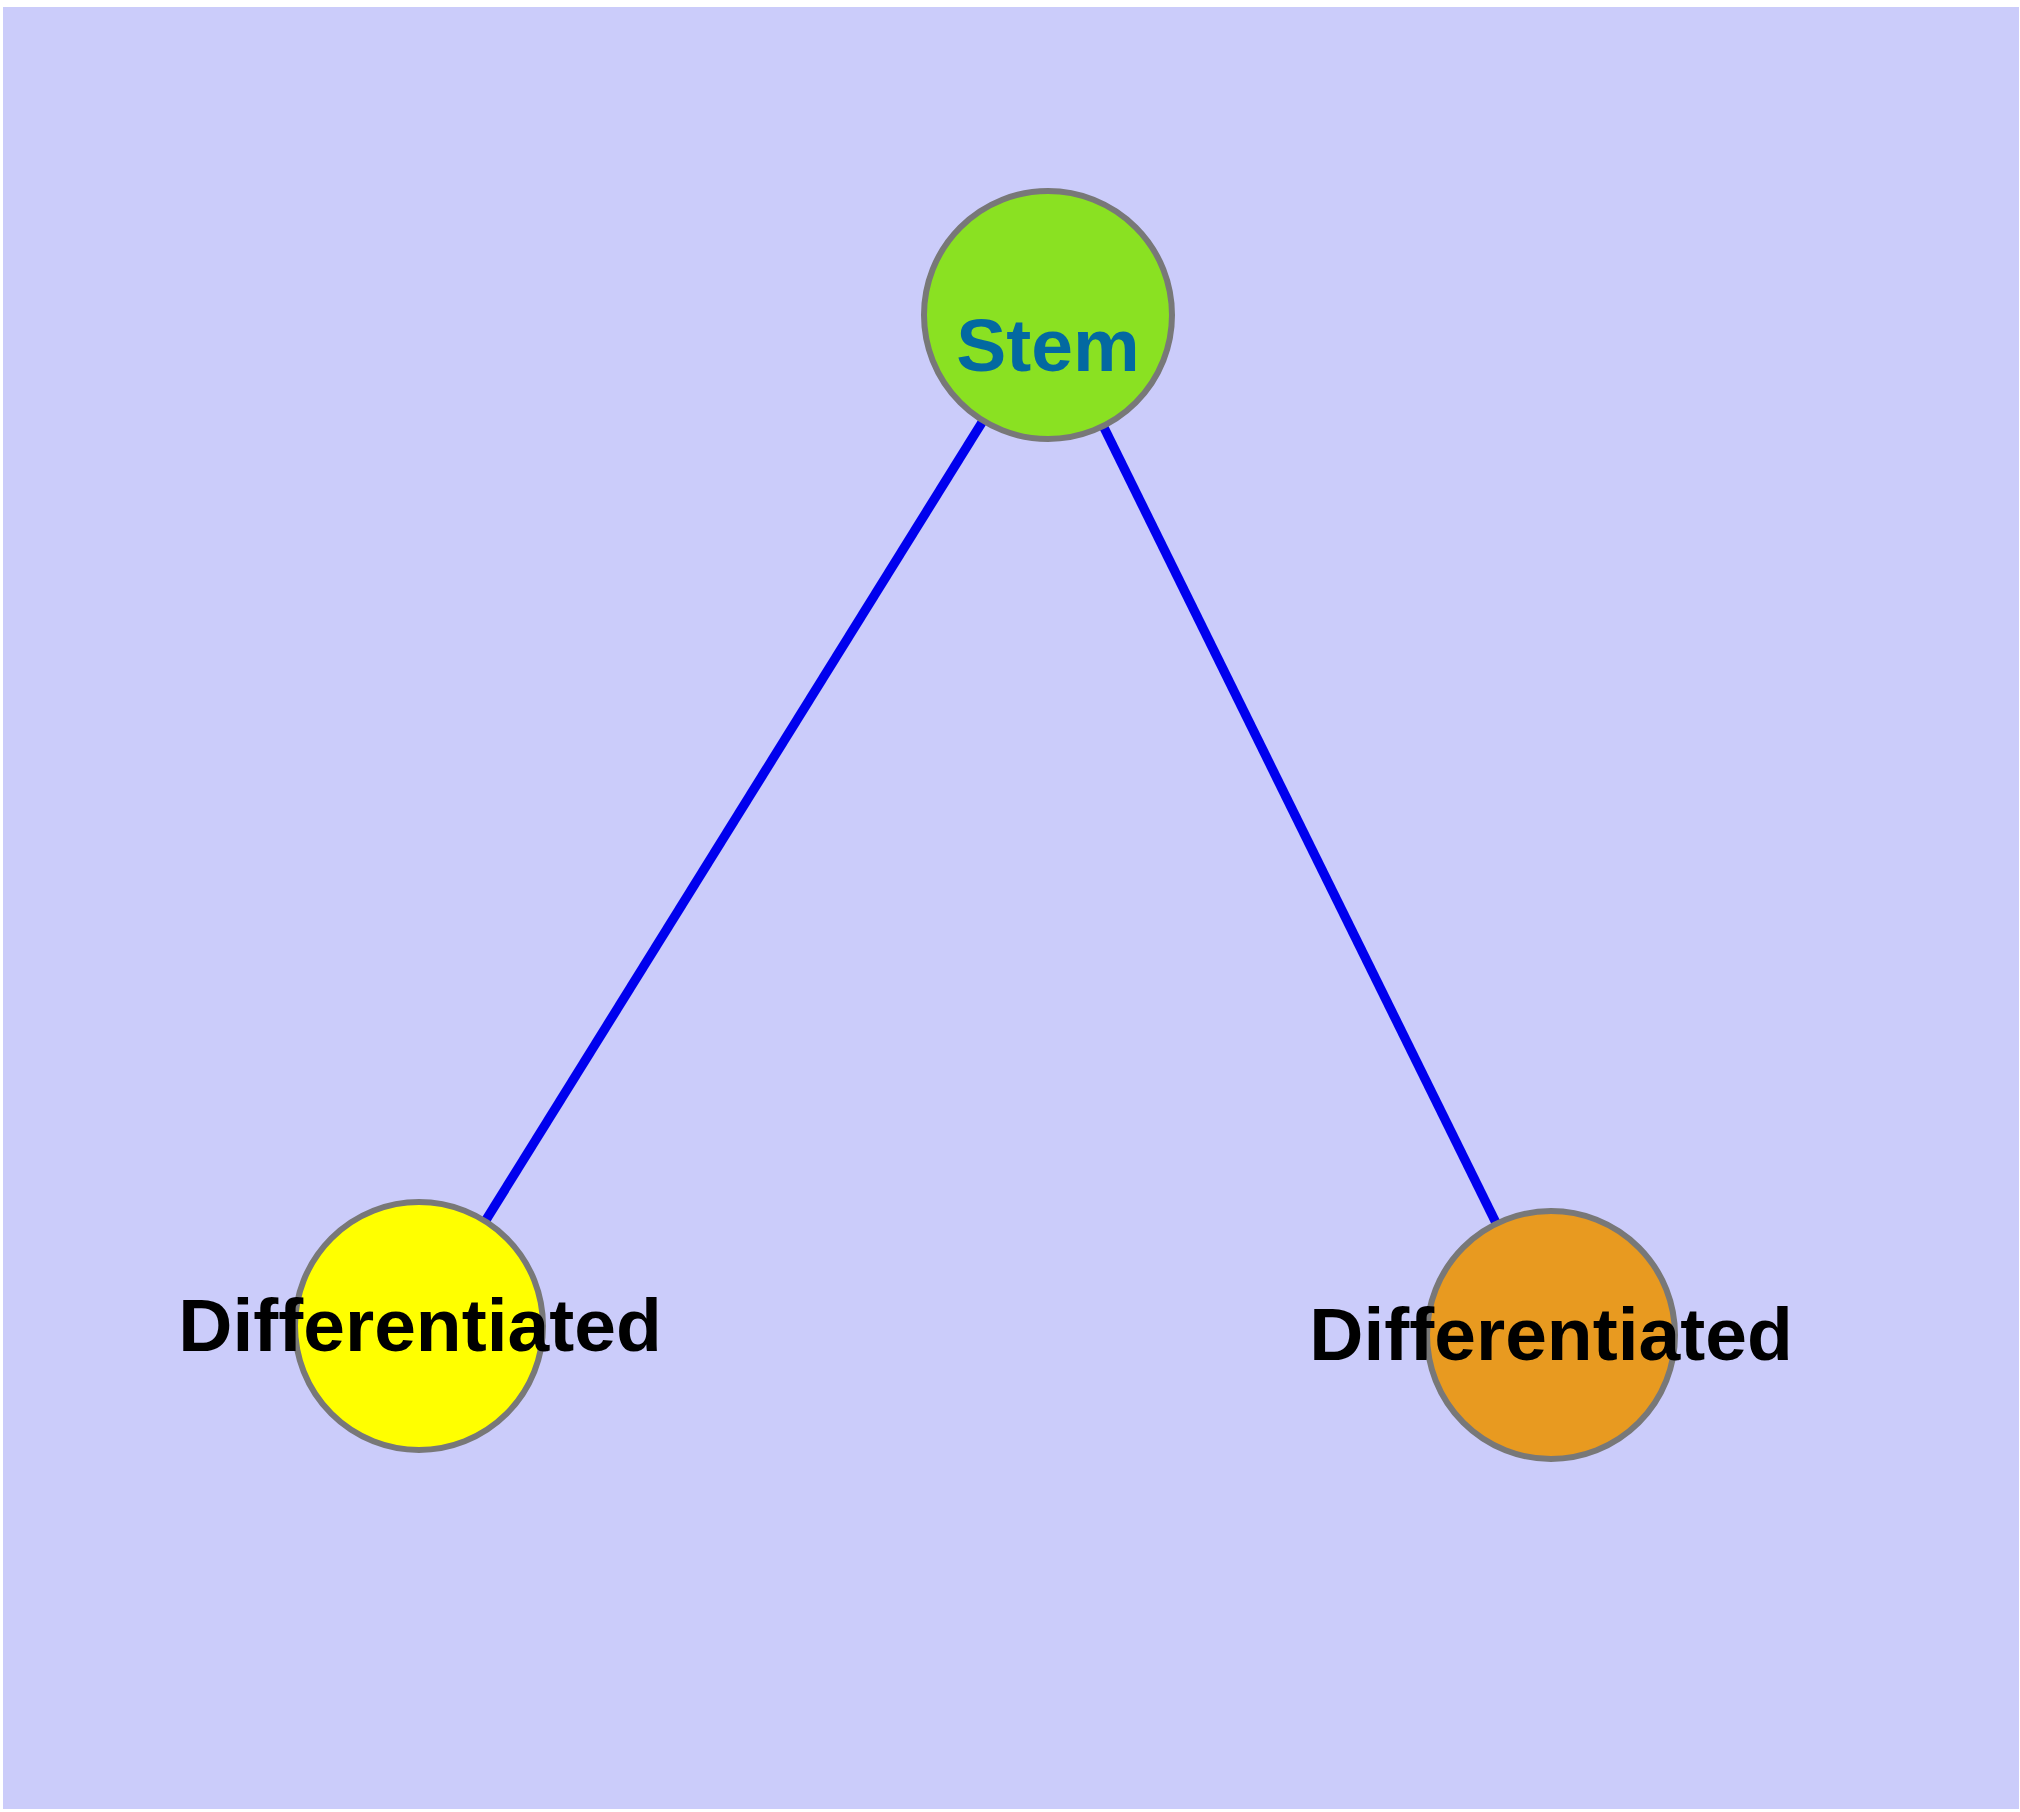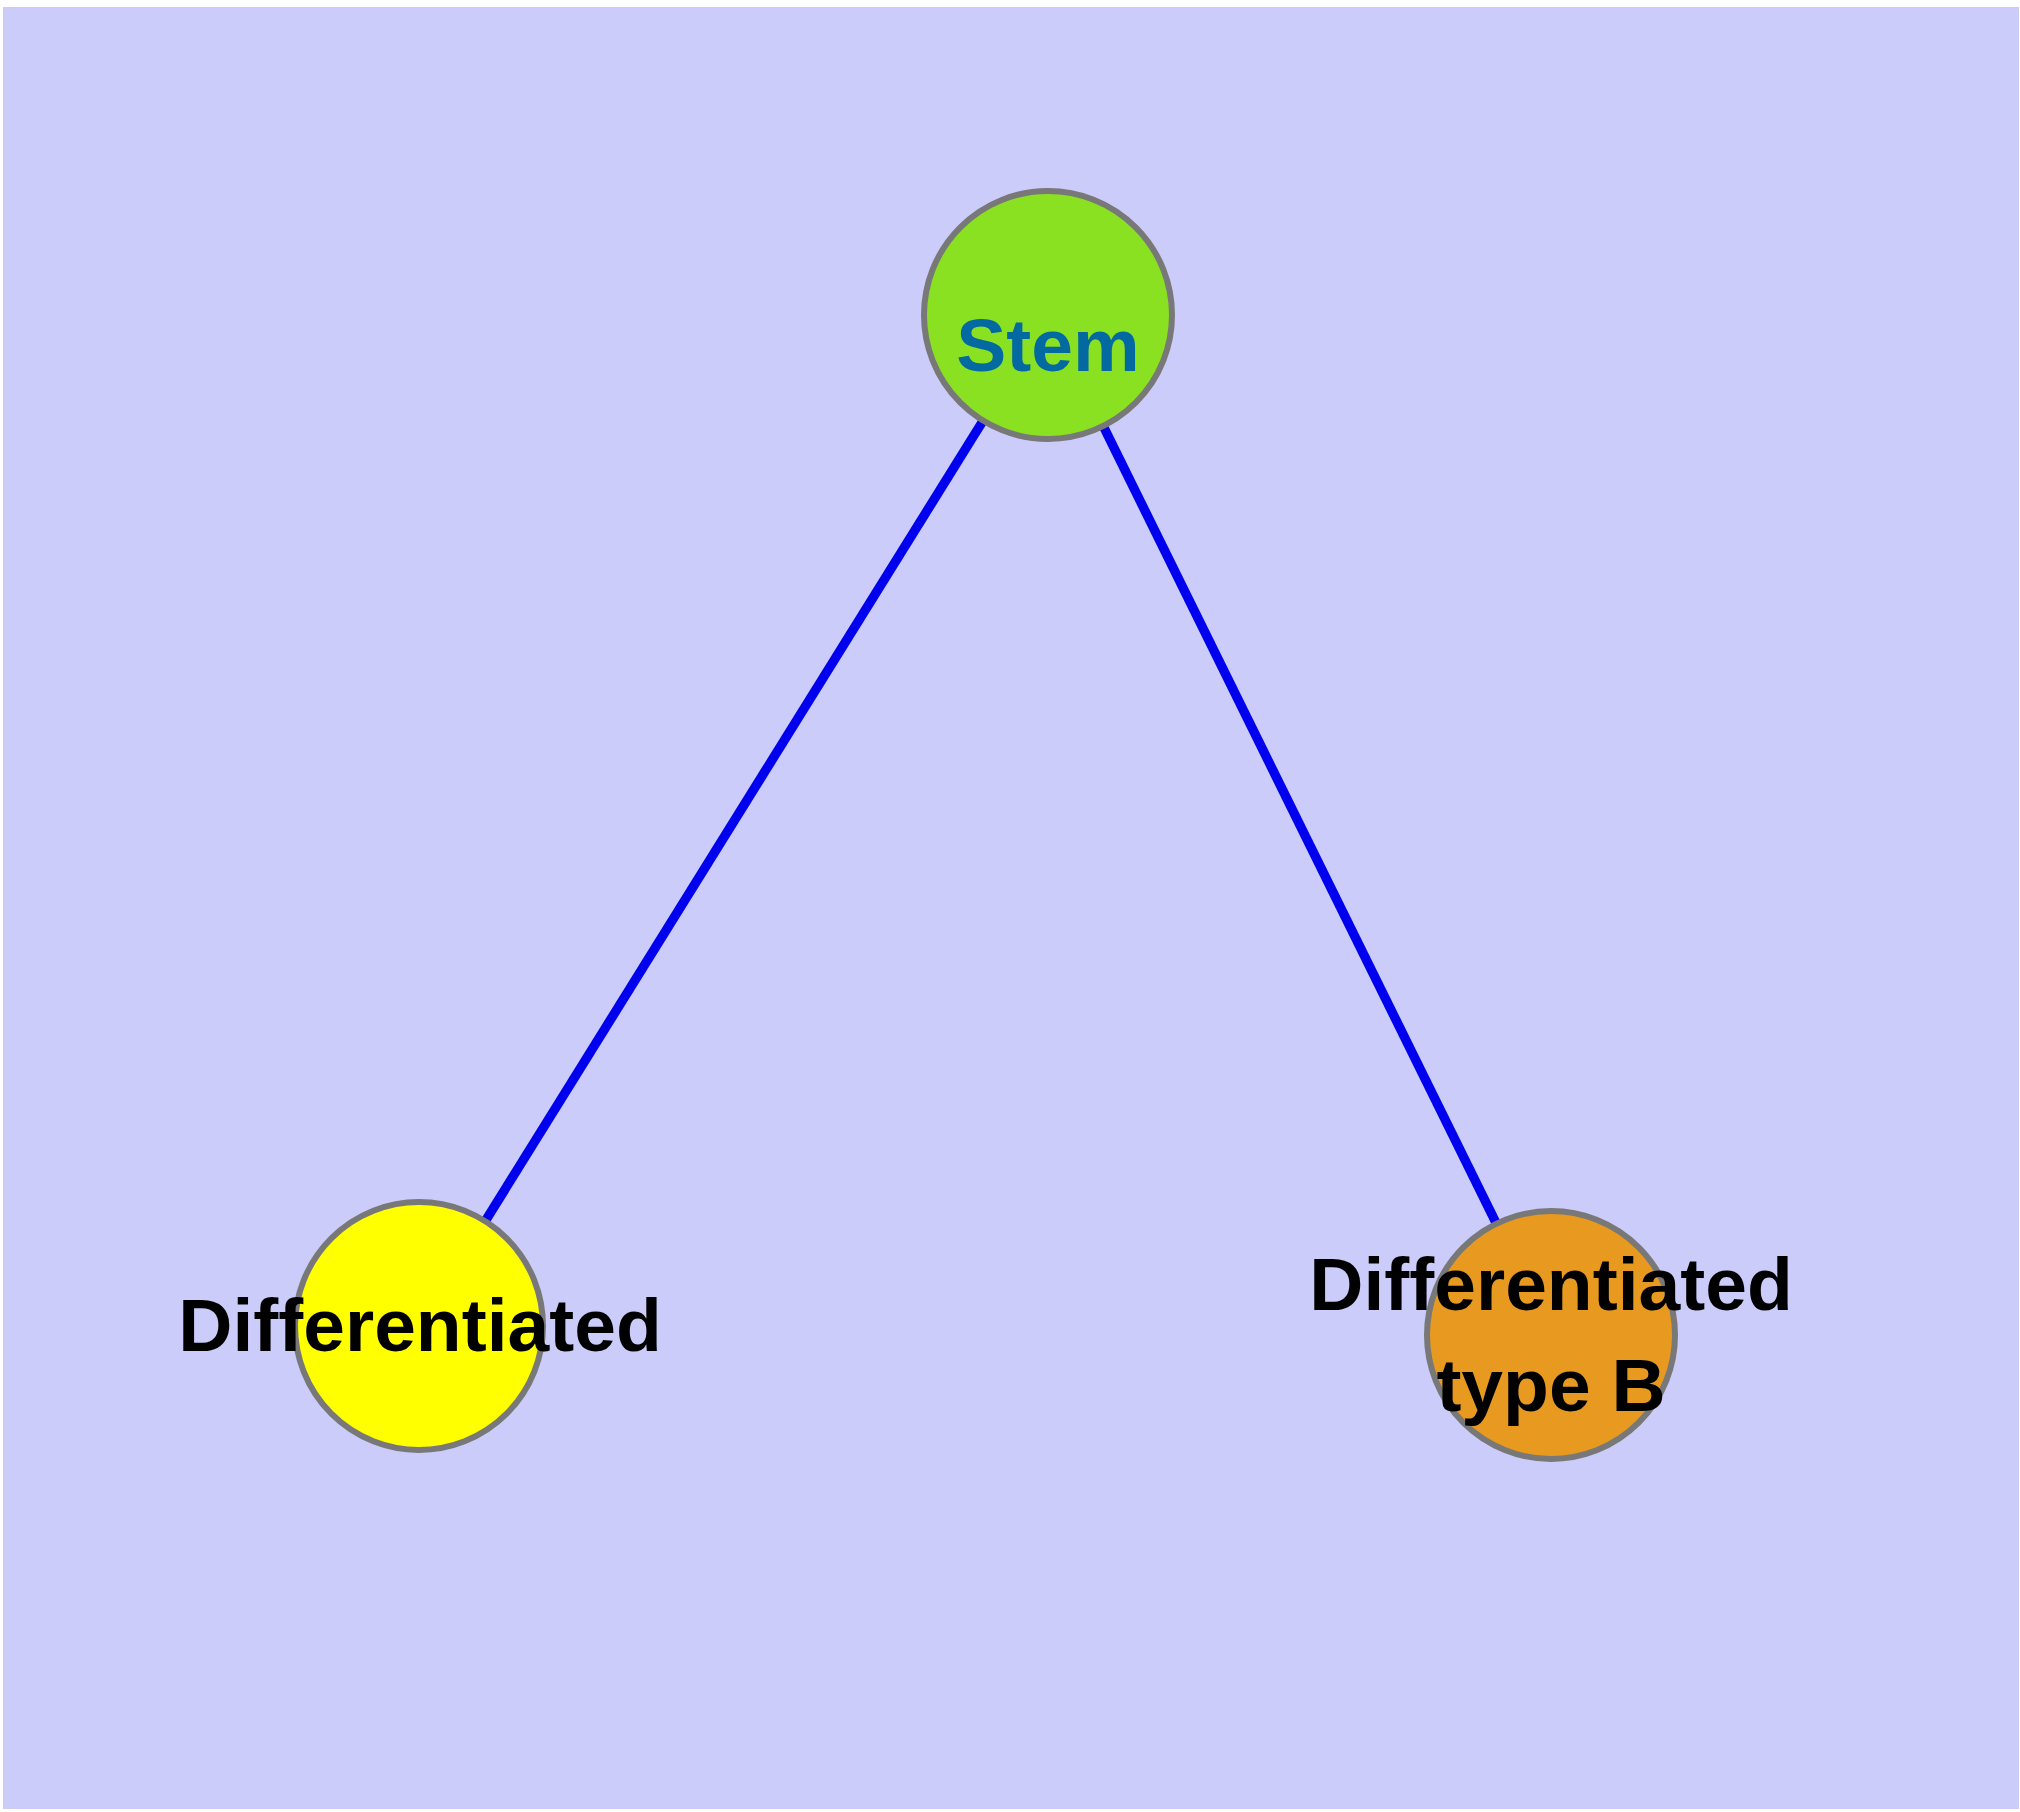--- a/index.html
+++ b/index.html
@@ -70,17 +70,16 @@
   </div>
 
   <div class="node-circle" style="left: 292px; top: 1199px; width: 254px; height: 254px; background-color: rgb(255, 255, 0); border-color: rgb(120, 120, 120); border-width: 6px;"></div>
   <div class="node-label" style="left: 420px; top: 1326px; color: rgb(0, 0, 0);">
     <span>Differentiated</span>
   </div>
 
   <div class="node-circle" style="left: 1424px; top: 1208px; width: 254px; height: 254px; background-color: rgb(232, 154, 32); border-color: rgb(120, 120, 120); border-width: 6px;"></div>
   <div class="node-label" style="left: 1551px; top: 1335px; color: rgb(0, 0, 0);">
     <span>Differentiated</span>
-    <span>type B</span>
   </div>
 
 </div>
 
 
 </body></html>

